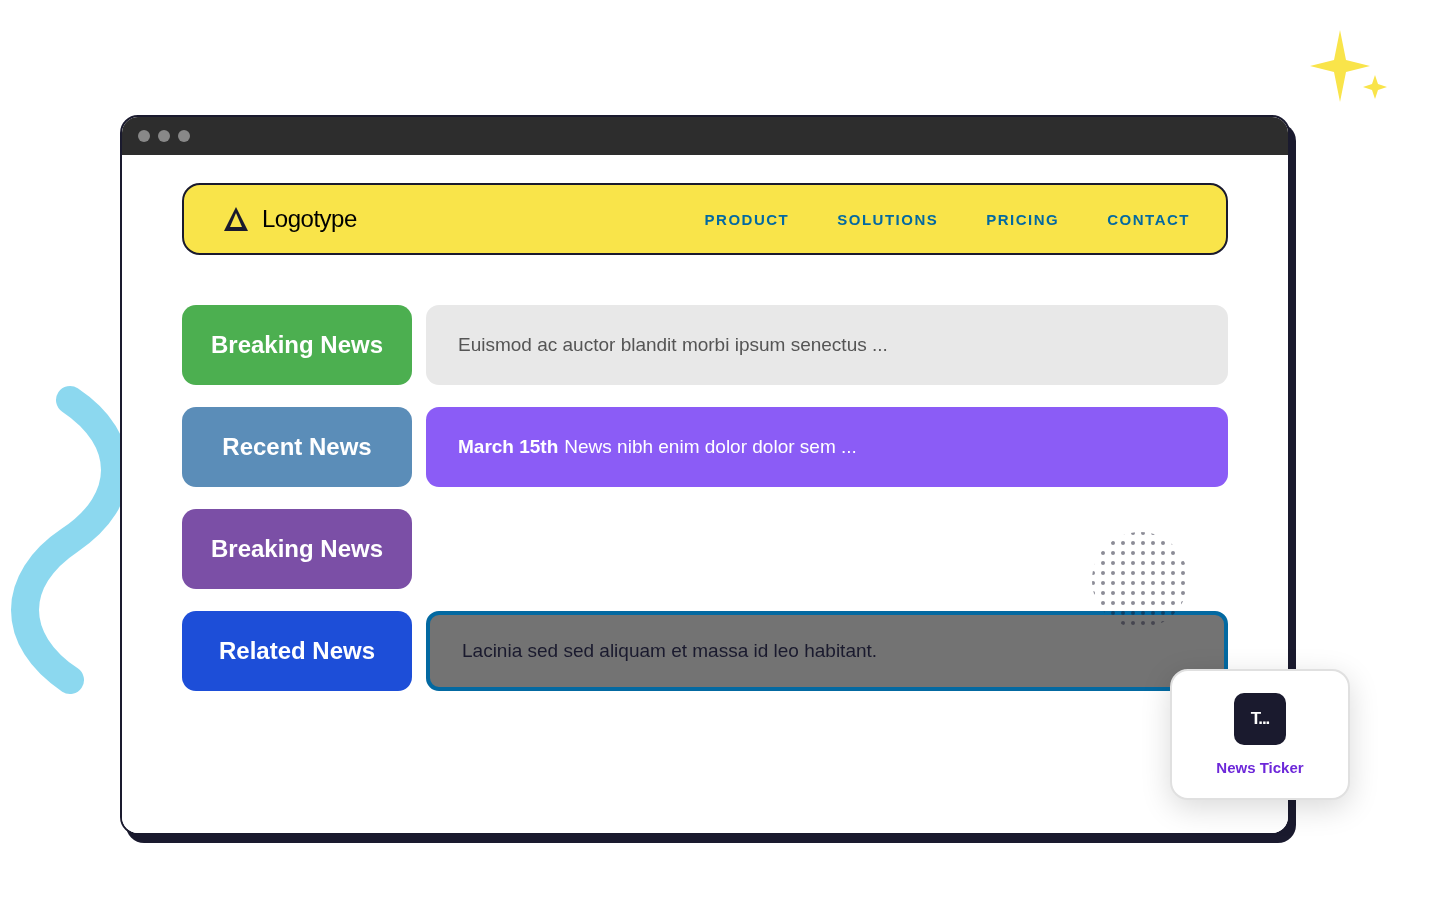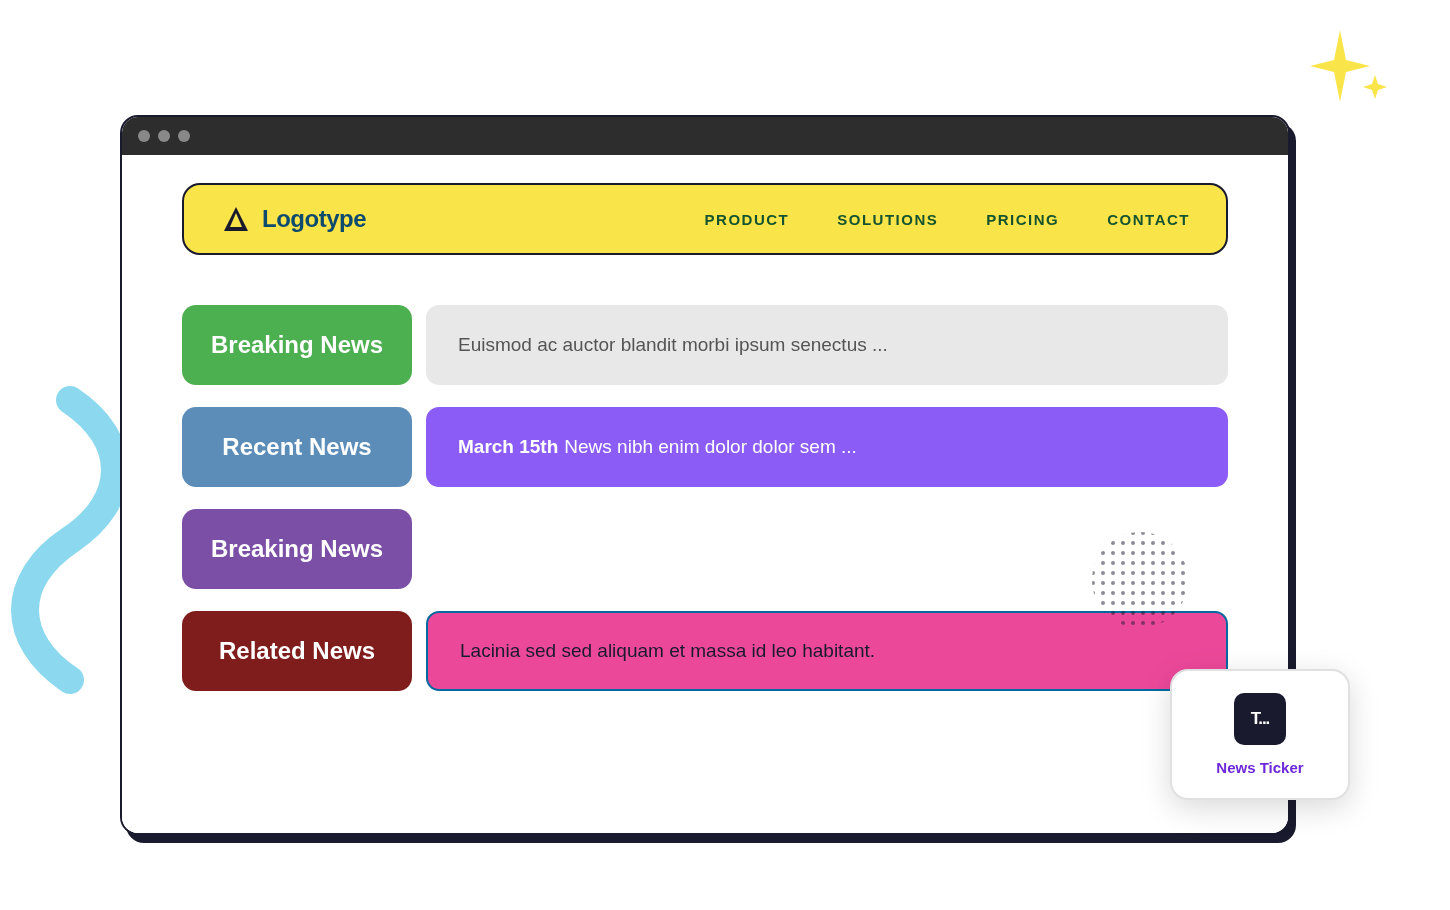--- a/index.html
+++ b/index.html
@@ -93,35 +93,35 @@
       gap: 10px;
     }
 
     .logo-icon {
       width: 32px;
       height: 32px;
     }
 
     .logo-text {
       font-size: 24px;
-      font-weight: 700;
-      color: #0c4a6e;
+      font-weight: 400;
+      color: #000000;
       letter-spacing: -0.5px;
     }
 
     .nav-links {
       display: flex;
       gap: 48px;
       align-items: center;
     }
 
     .nav-link {
       font-size: 15px;
       font-weight: 700;
-      color: #14532d;
+      color: #0369a1;
       letter-spacing: 1.5px;
       text-transform: uppercase;
       cursor: pointer;
     }
 
     
     .news-rows {
       display: flex;
       flex-direction: column;
       gap: 22px;
@@ -142,21 +142,21 @@
       justify-content: center;
       font-size: 24px;
       font-weight: 600;
       color: #ffffff;
       z-index: 2;
     }
 
     .news-label.green { background: #4caf50; }
     .news-label.blue { background: #5b8db8; }
     .news-label.purple { background: #7b4fa6; }
-    .news-label.red { background: #7f1d1d; justify-content: center; }
+    .news-label.red { background: #1d4ed8; justify-content: center; }
 
     .news-content {
       flex: 1;
       margin-left: 14px;
       border-radius: 13px;
       display: flex;
       align-items: center;
       padding: 16px 32px;
       font-size: 19px;
       color: #1a1a2e;
@@ -171,22 +171,22 @@
       background: #8b5cf6;
       color: #ffffff;
     }
 
     .news-content.purple-dark {
       background: #5a2d82;
       color: #ffffff;
     }
 
     .news-content.white-outlined {
-      background: #ec4899;
-      border: 2px solid #0369a1;
+      background: #737373;
+      border: 4px solid #0369a1;
       color: #1a1a2e;
     }
 
     .news-content .date-bold {
       font-weight: 800;
       margin-right: 6px;
     }
 
     
     .ticker-widget {

